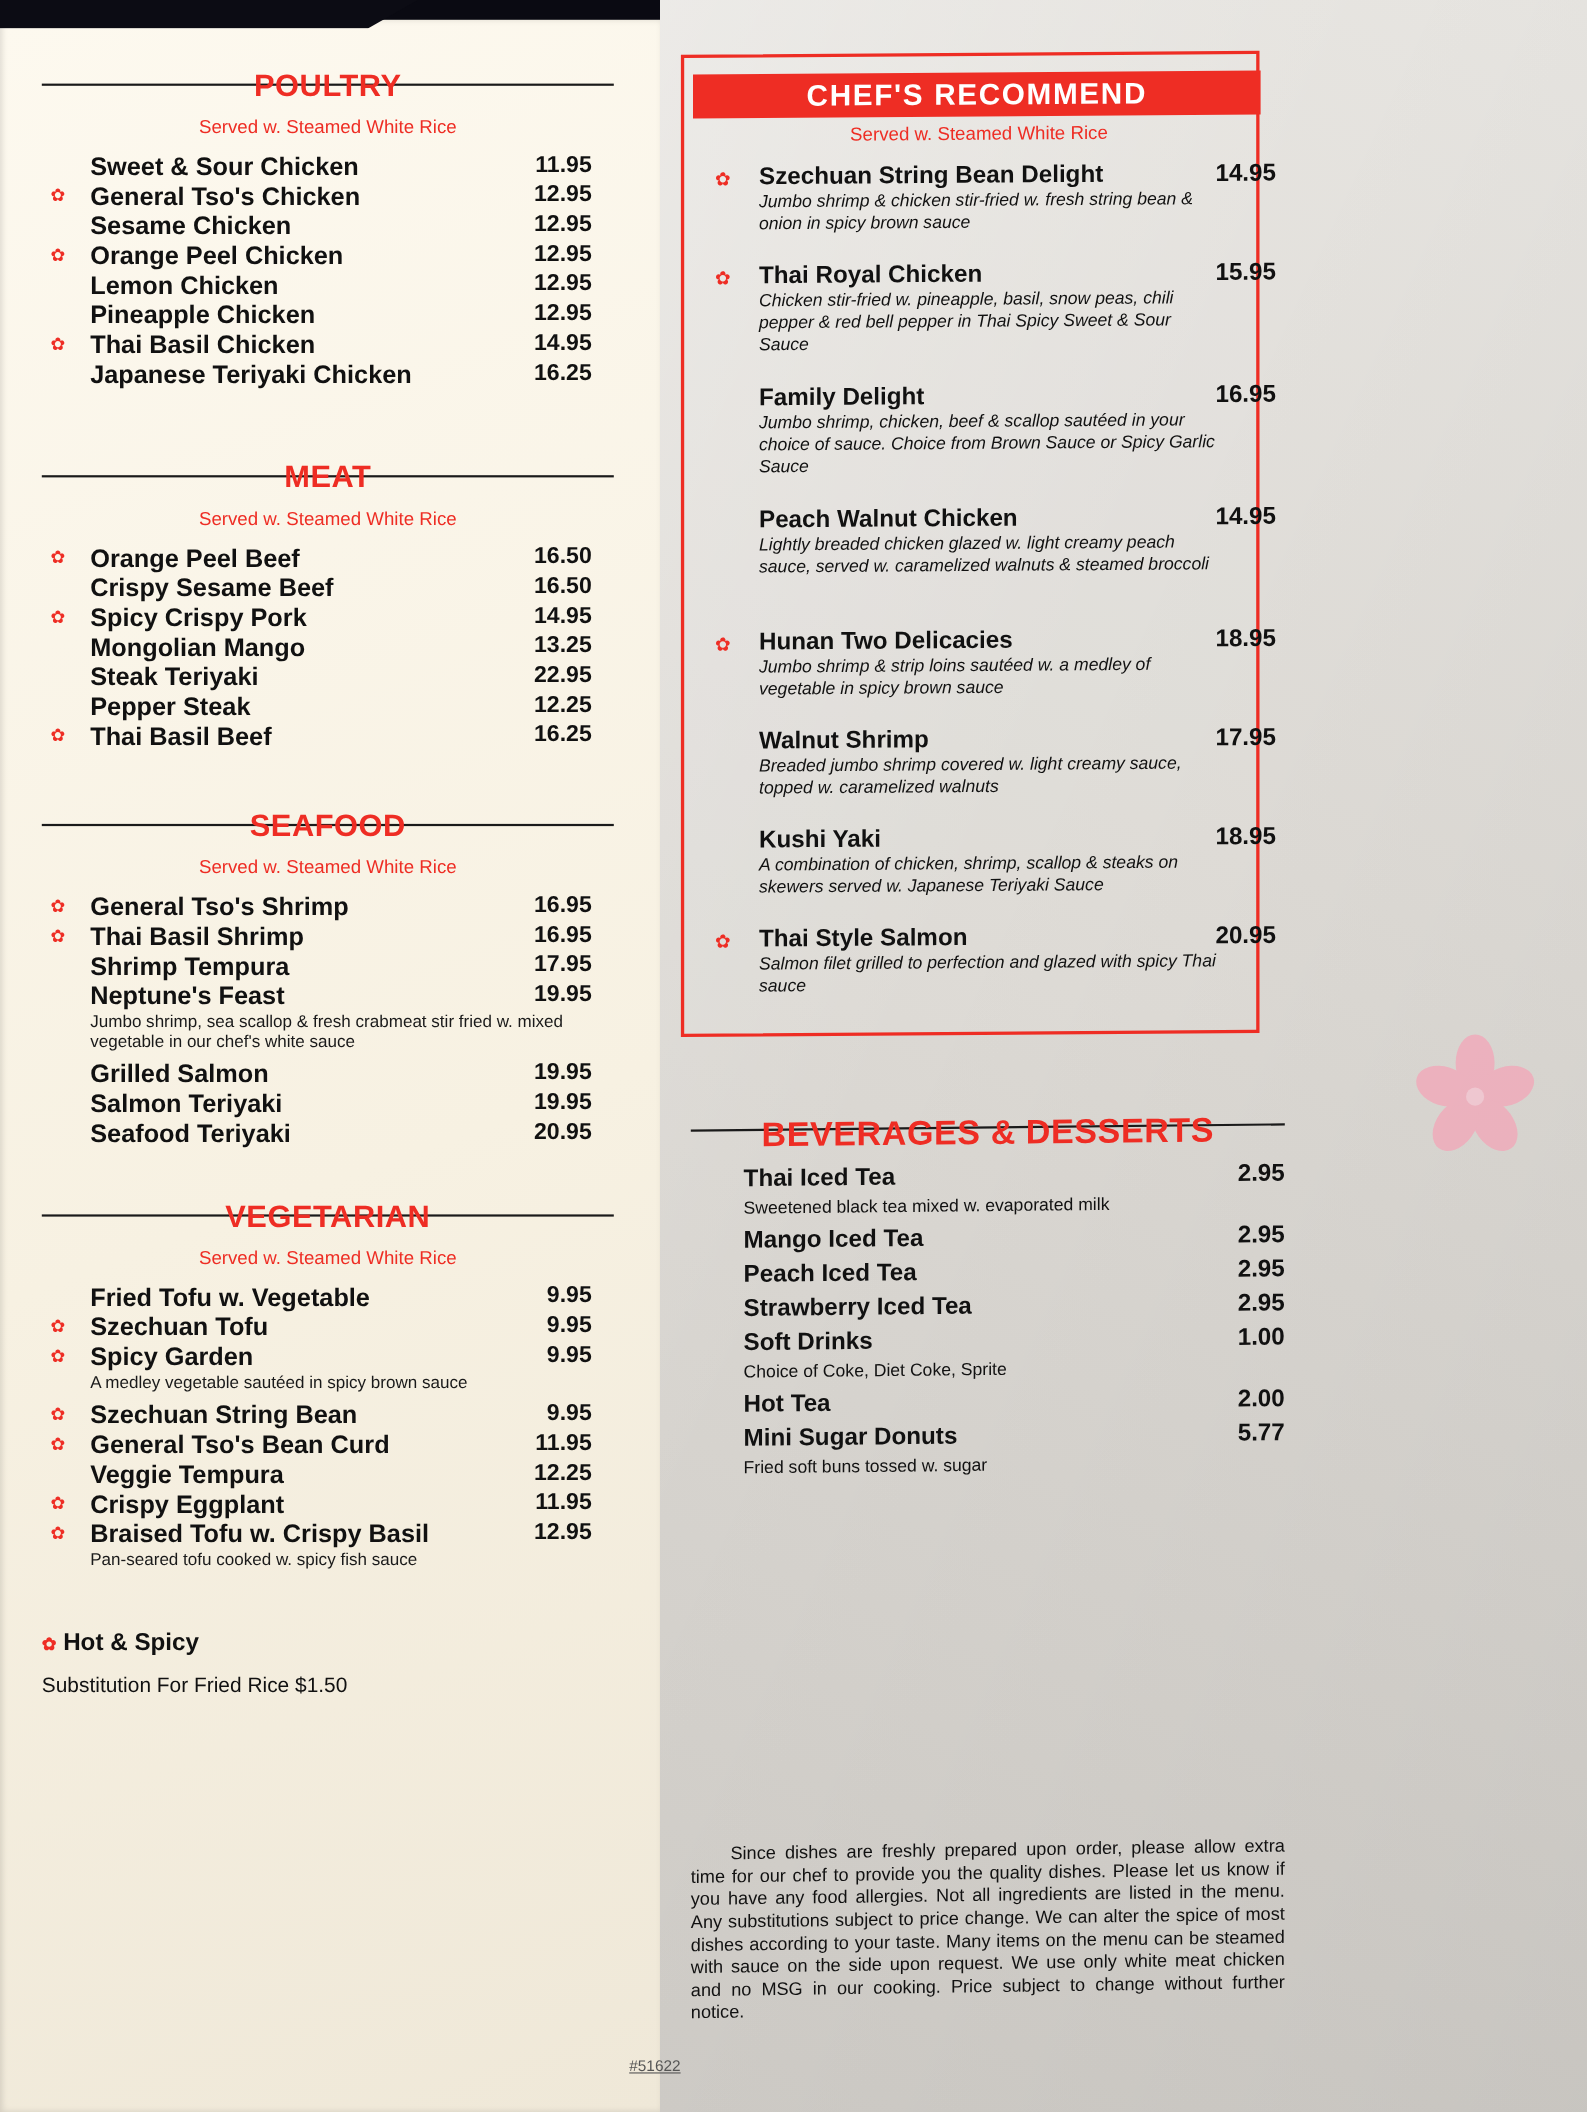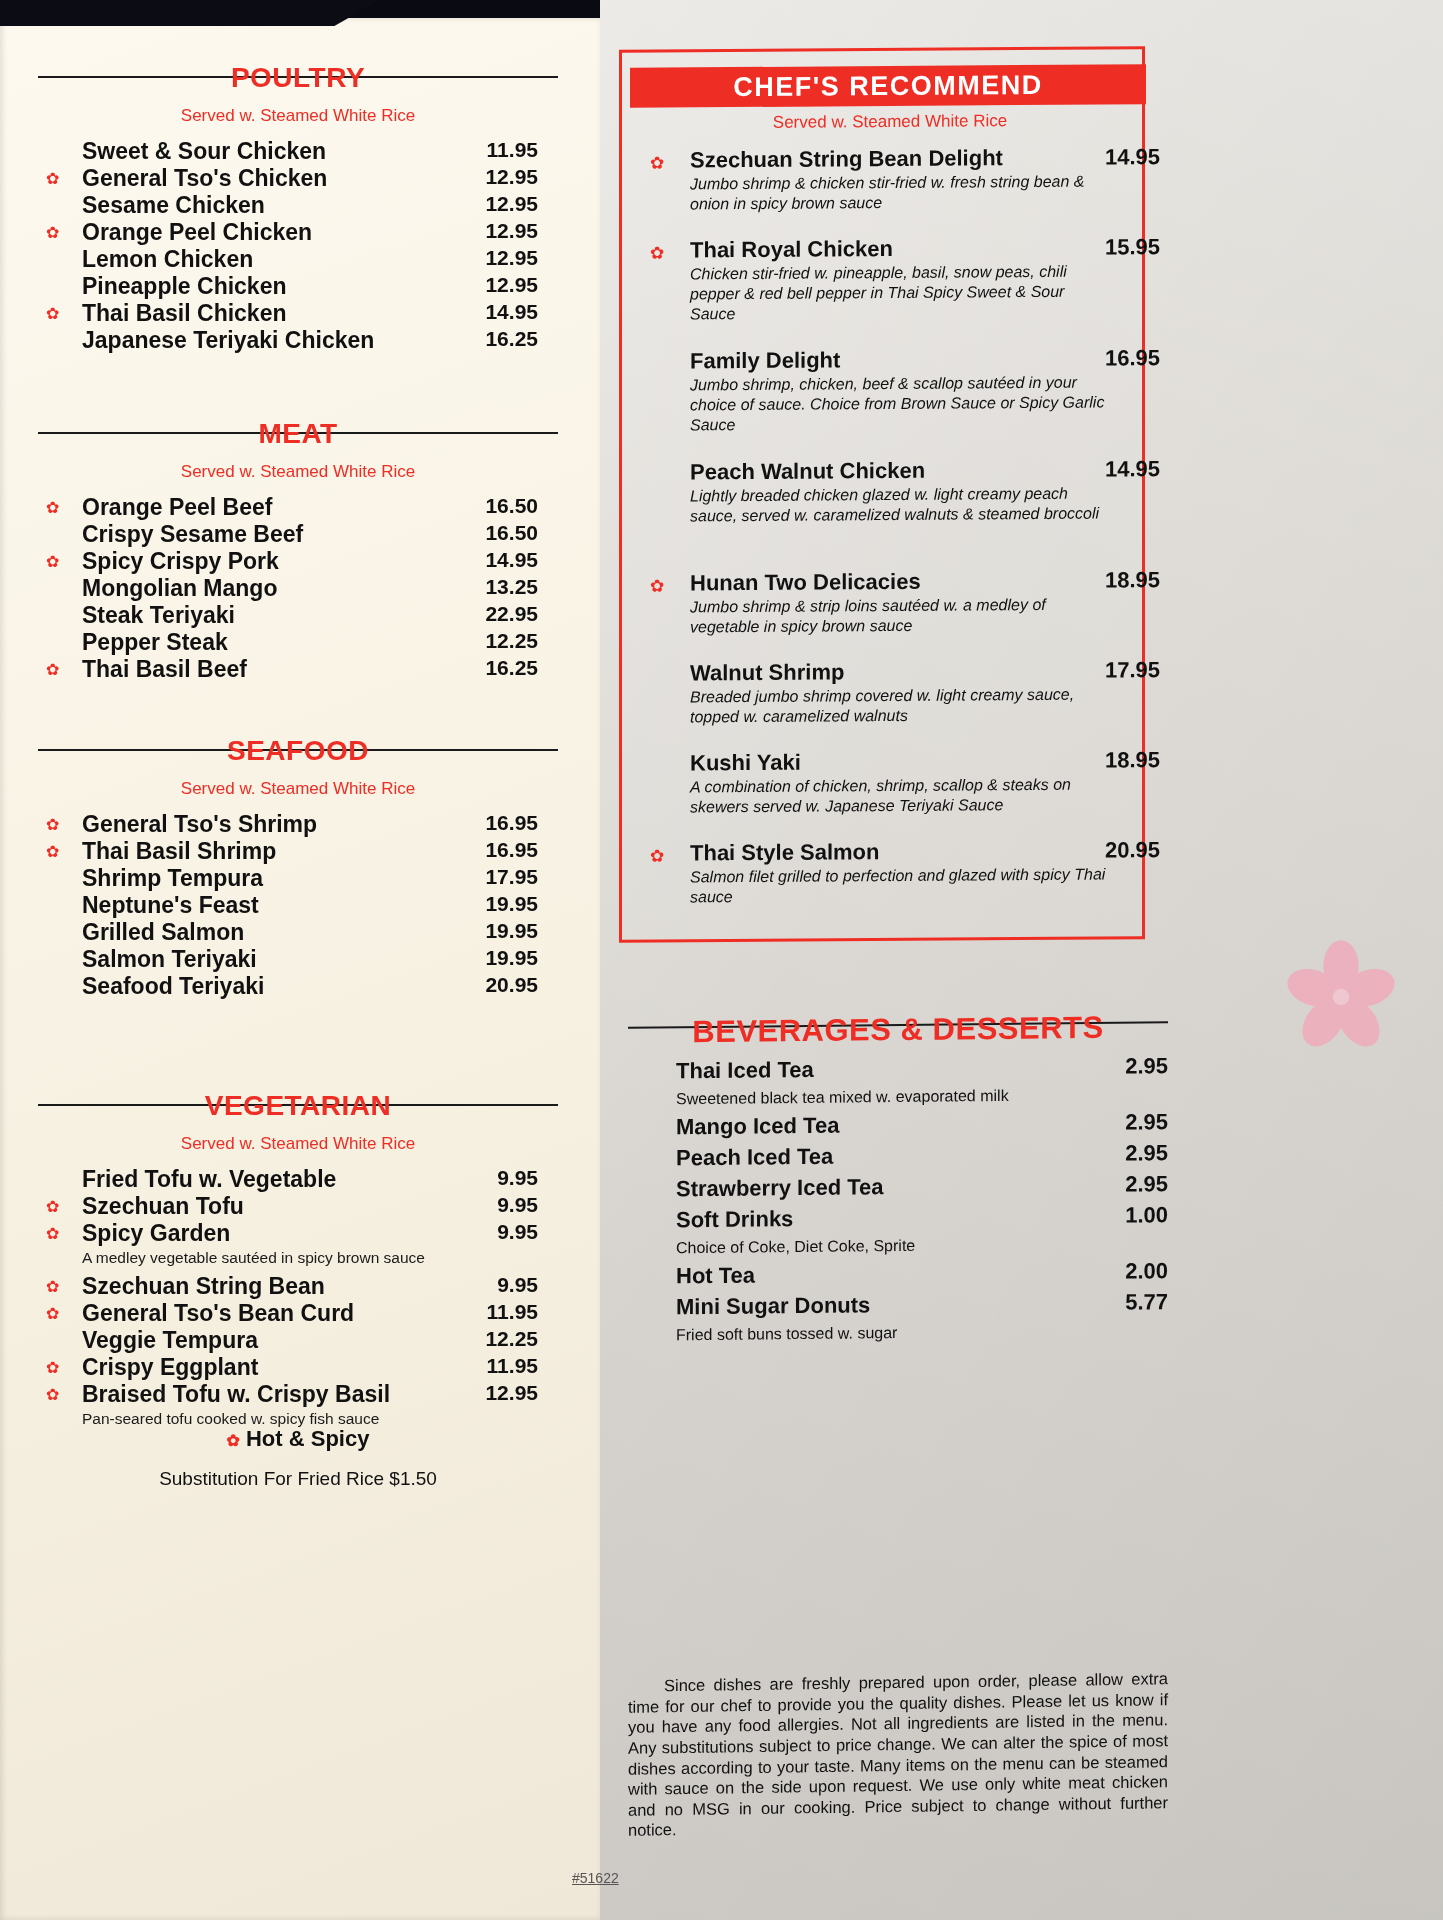--- a/index.html
+++ b/index.html
@@ -100,21 +100,21 @@
   .footer{
     position:absolute;left:628px;top:1672px;width:540px;
     font-size:16.5px;line-height:1.25;color:#111;text-align:justify;
     transform:skewY(-0.8deg);
   }
   .footer .ind{text-indent:36px;}
 
   .flower{
     position:absolute;left:1282px;top:938px;width:118px;height:118px;opacity:.75;
   }
-  .legend{position:absolute;left:38px;top:1426px;width:520px;text-align:center;}
+  .legend{position:absolute;left:38px;top:1480px;width:520px;text-align:left;}
   .legend .hs{font-size:22px;font-weight:bold;color:#111;}
   .legend .hs .chili{position:static;display:inline;margin-right:6px;}
   .legend .sub{font-size:19px;color:#111;margin-top:16px;}
   .code{position:absolute;left:572px;top:1870px;font-size:14px;color:#555;text-decoration:underline;}
 </style>
 </head>
 <body>
 
 <div class="page">
   <div class="leftpanel"></div>
@@ -210,20 +210,21 @@
           <span class="price">16.95</span>
         </div>
         <div class="litem">
           <span class="name">Shrimp Tempura</span>
           <span class="price">17.95</span>
         </div>
         <div class="litem">
           <span class="name">Neptune's Feast</span>
           <span class="price">19.95</span>
         </div>
+        <div class="lnote" style="margin: 2px 0px 6px;">Jumbo shrimp, sea scallop &amp; fresh crabmeat stir fried w. mixed vegetable in our chef's white sauce</div>
         <div class="litem">
           <span class="name">Grilled Salmon</span>
           <span class="price">19.95</span>
         </div>
         <div class="litem">
           <span class="name">Salmon Teriyaki</span>
           <span class="price">19.95</span>
         </div>
         <div class="litem">
           <span class="name">Seafood Teriyaki</span>

